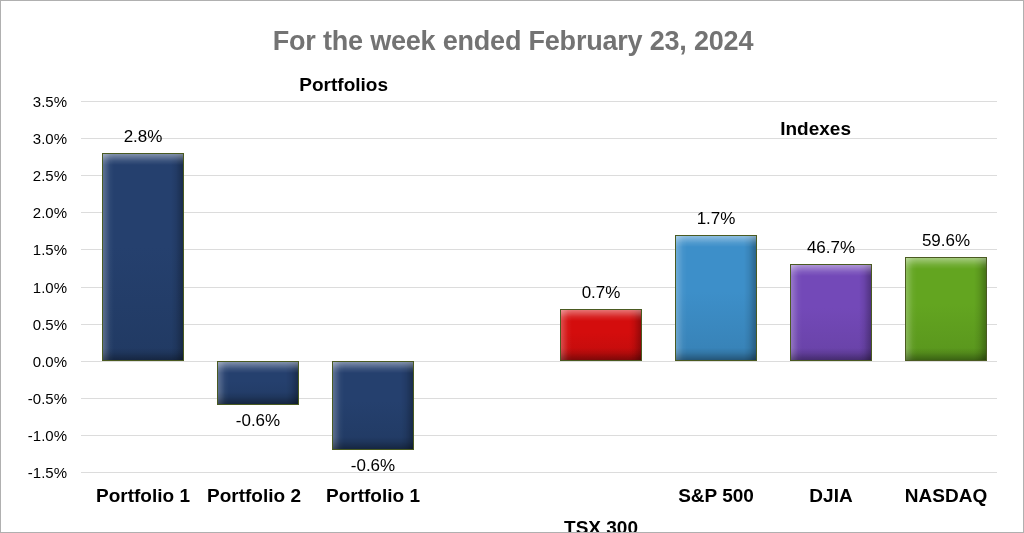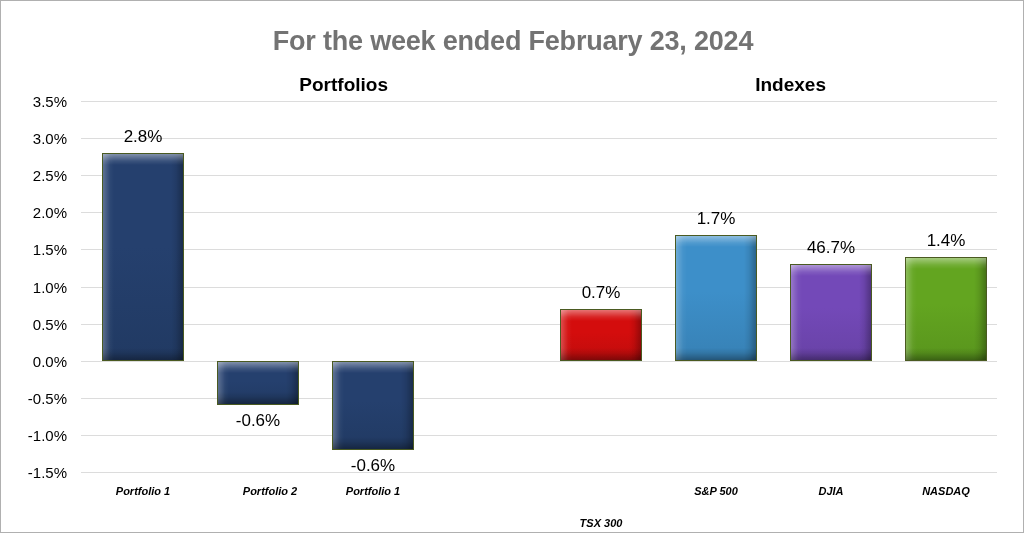--- a/index.html
+++ b/index.html
@@ -36,21 +36,21 @@
   .group-title {
     position: absolute;
     top: 73px;
     font-size: 19px;
     font-weight: bold;
     color: #000000;
     text-align: right;
     white-space: nowrap;
   }
   #group-title-portfolios { left: 187px; width: 200px; }
-  #group-title-indexes    { left: 625px; width: 200px; }
+  #group-title-indexes    { left: 650px; width: 200px; margin-top: 44px; }
 
   
   #plot-area {
     position: absolute;
     left: 80px;
     top: 100px;
     width: 916px;
     height: 371px;
   }
 
@@ -96,26 +96,25 @@
     font-size: 17px;
     color: #000000;
     text-align: center;
     white-space: nowrap;
   }
 
   
   .cat-label {
     position: absolute;
     top: 484px;
-    font-size: 11px;
+    font-size: 19px;
     font-weight: bold;
     color: #000000;
     text-align: center;
     white-space: nowrap;
-    font-style: italic;
   }
 </style>
 </head>
 <body>
 
 <div id="chart-root">
 
   <div id="chart-title">For the week ended February 23, 2024</div>
 
   <div class="group-title" id="group-title-portfolios">Portfolios</div>
@@ -172,27 +171,27 @@
           <div class="bar-shape" style="border-color: rgb(74, 90, 33); background: linear-gradient(rgba(255, 255, 255, 0.42) 0px, rgba(255, 255, 255, 0.1) 7px, rgba(255, 255, 255, 0) 11px), linear-gradient(to top, rgba(0, 0, 0, 0.34) 0px, rgba(0, 0, 0, 0.1) 7px, rgba(0, 0, 0, 0) 12px), linear-gradient(to right, rgba(255, 255, 255, 0.26) 0px, rgba(255, 255, 255, 0.04) 7px, rgba(255, 255, 255, 0) 11px), linear-gradient(to left, rgba(0, 0, 0, 0.3) 0px, rgba(0, 0, 0, 0.08) 7px, rgba(0, 0, 0, 0) 12px), linear-gradient(rgb(99, 165, 32) 0%, rgb(99, 165, 32) 45%, rgb(89, 149, 29) 100%);"></div>
         </div>
       </div>
     <div id="data-labels">
         <div class="data-label" style="left: 21px; width: 82px; top: 25.94px;">2.8%</div>
         <div class="data-label" style="left: 136px; width: 82px; top: 310.22px;">-0.6%</div>
         <div class="data-label" style="left: 251px; width: 82px; top: 354.74px;">-0.6%</div>
         <div class="data-label" style="left: 479px; width: 82px; top: 181.76px;">0.7%</div>
         <div class="data-label" style="left: 594px; width: 82px; top: 107.56px;">1.7%</div>
         <div class="data-label" style="left: 709px; width: 82px; top: 137.24px;">46.7%</div>
-        <div class="data-label" style="left: 824px; width: 82px; top: 129.82px;">1.4%</div>
+        <div class="data-label" style="left: 824px; width: 82px; top: 129.82px;">59.6%</div>
       </div>
   </div>
 
   <div id="cat-labels">
       <div class="cat-label" style="left: 77px; width: 130px;">Portfolio 1</div>
-      <div class="cat-label" style="left: 204px; width: 130px;">Portfolio 2</div>
+      <div class="cat-label" style="left: 188px; width: 130px;">Portfolio 2</div>
       <div class="cat-label" style="left: 307px; width: 130px;">Portfolio 1</div>
       <div class="cat-label" style="left: 535px; width: 130px; margin-top: 32px;">TSX 300</div>
       <div class="cat-label" style="left: 650px; width: 130px;">S&amp;P 500</div>
       <div class="cat-label" style="left: 765px; width: 130px;">DJIA</div>
       <div class="cat-label" style="left: 880px; width: 130px;">NASDAQ</div>
     </div>
 
 </div>
 
 </body></html>

